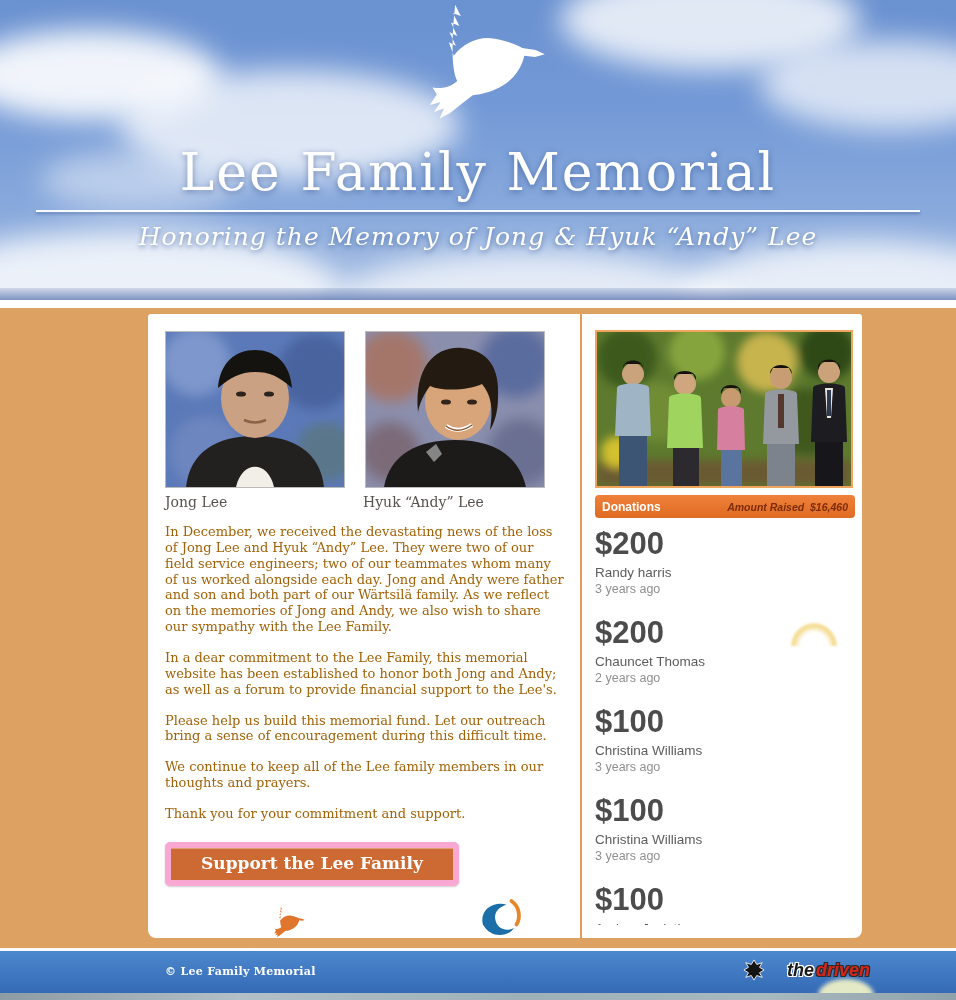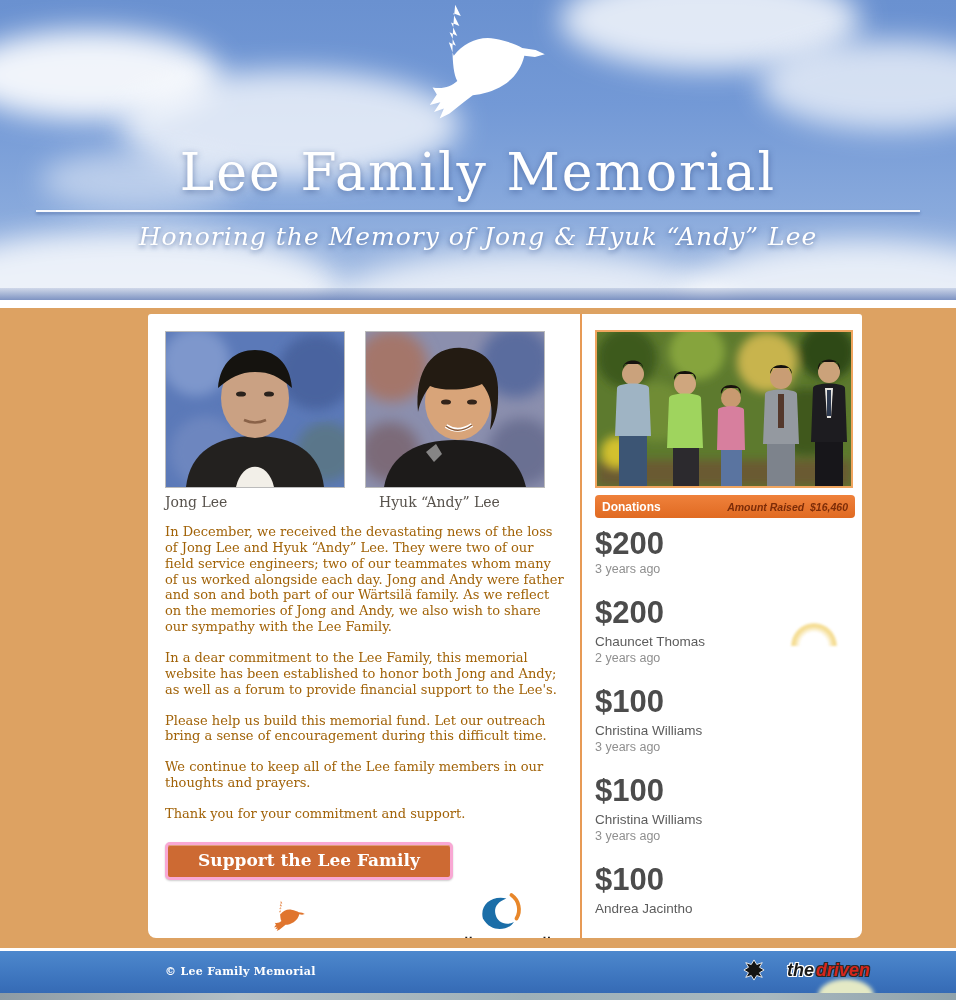--- a/index.html
+++ b/index.html
@@ -33,25 +33,25 @@
   
   .main{position:absolute;top:300px;left:0;width:956px;height:648px;
         background:#dda262;border-top:8px solid #ffffff;box-sizing:border-box;}
   .card{position:absolute;left:148px;top:6px;width:714px;height:624px;background:#fff;
         border-radius:3px 3px 8px 8px;overflow:hidden;display:flex;}
 
   
   .col-left{width:432px;box-sizing:border-box;padding:17px 17px 0 17px;}
   .photo-row{display:flex;gap:20px;}
   .portrait{width:178px;height:155px;border:1px solid #bbb;overflow:hidden;}
-  .caption-row{display:flex;gap:36px;margin-top:6px;}
+  .caption-row{display:flex;gap:20px;margin-top:6px;}
   .caption{width:178px;font-size:14px;color:#57524c;}
   .memorial-text{margin-top:14px;width:400px;}
   .memorial-text p{font-size:13px;line-height:1.22;color:#a16207;margin:0 0 15px 0;}
-  .support-btn{display:inline-block;margin-top:5px;background:#cd6a33;border:3px solid #f9a8d4;
+  .support-btn{display:inline-block;margin-top:5px;background:#cd6a33;border:6px solid #f9a8d4;
         border-radius:5px;color:#fff;font-weight:bold;font-size:17px;padding:5px 30px 7px 30px;
         cursor:pointer;box-shadow:inset 0 1px 0 rgba(255,255,255,.35),0 1px 2px rgba(0,0,0,.2);}
   .logos-row{display:flex;align-items:flex-end;justify-content:space-between;
         margin-top:10px;padding:0 8px 0 0;}
   .logo-lfm{text-align:center;}
   .logo-lfm .dove-small{display:block;margin:0 auto 2px auto;}
   .logo-lfm .lfm-text{font-size:22px;color:#46423e;letter-spacing:.5px;}
   .logo-wartsila{text-align:center;padding-bottom:4px;}
   .logo-wartsila .w-text{font-family:"Liberation Sans",sans-serif;font-weight:bold;
         font-size:20px;color:#1d1d1f;letter-spacing:1px;}
@@ -268,20 +268,21 @@
         <span class="draised">
           <span>Amount Raised</span>&nbsp;&nbsp;<span>$16,460</span>
         </span>
       </div>
 
       <div class="donation-list" id="donation-list">
         <div class="sun-arc"></div>
 
   <div class="donation-item">
     <div class="amount">$200</div>
+    <div class="dname">Randy harris</div>
     <div class="dtime">3 years ago</div>
   </div>
 
   <div class="donation-item">
     <div class="amount">$200</div>
     <div class="dname">Chauncet Thomas</div>
     <div class="dtime">2 years ago</div>
   </div>
 
   <div class="donation-item">

